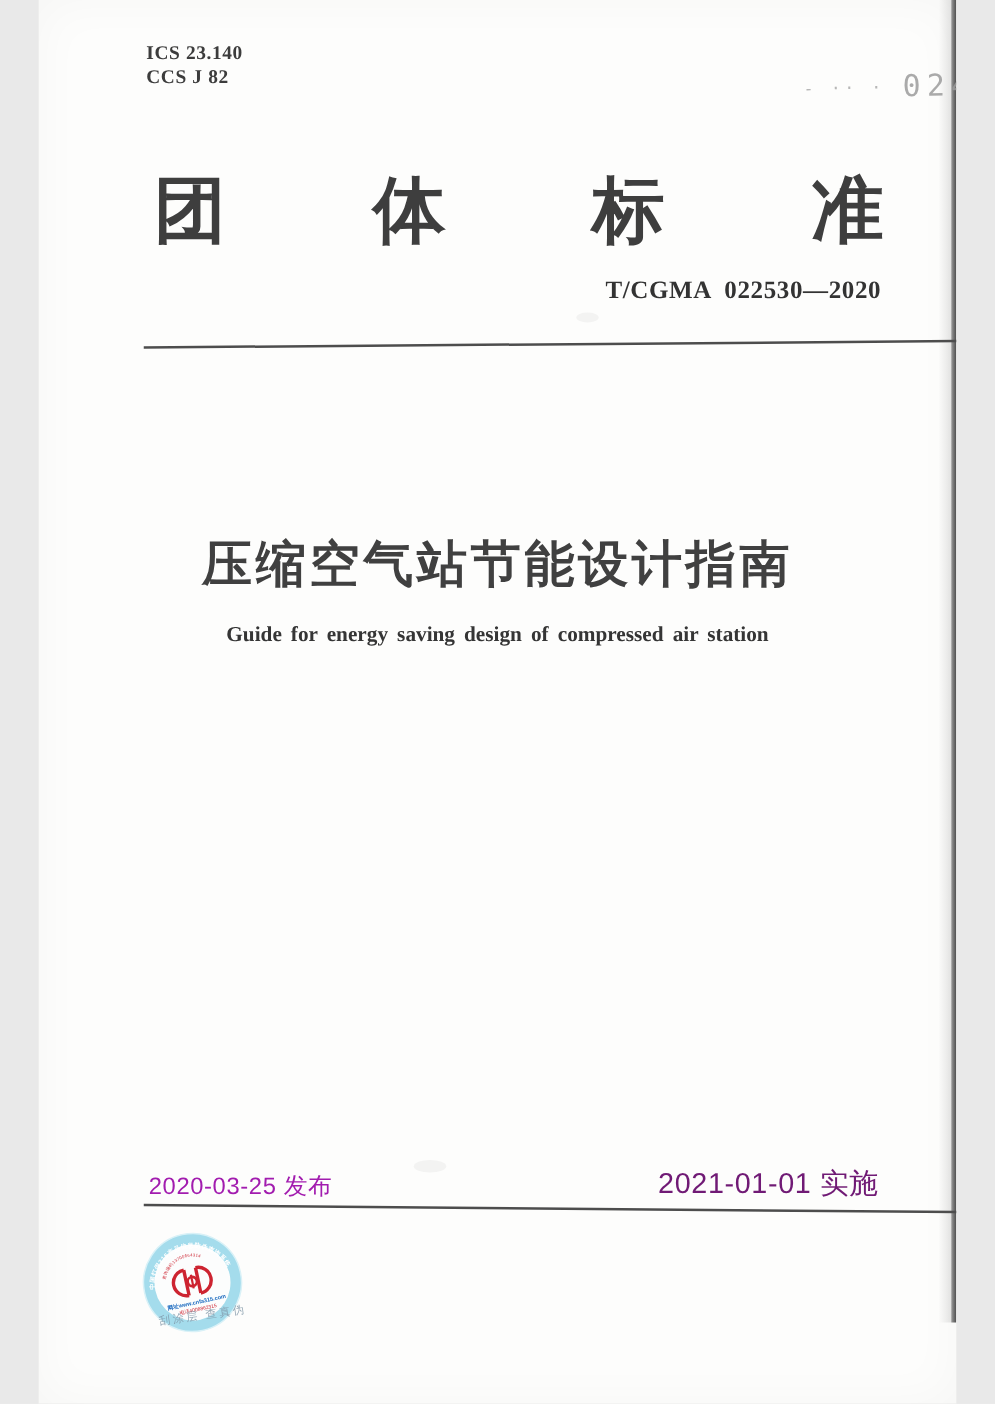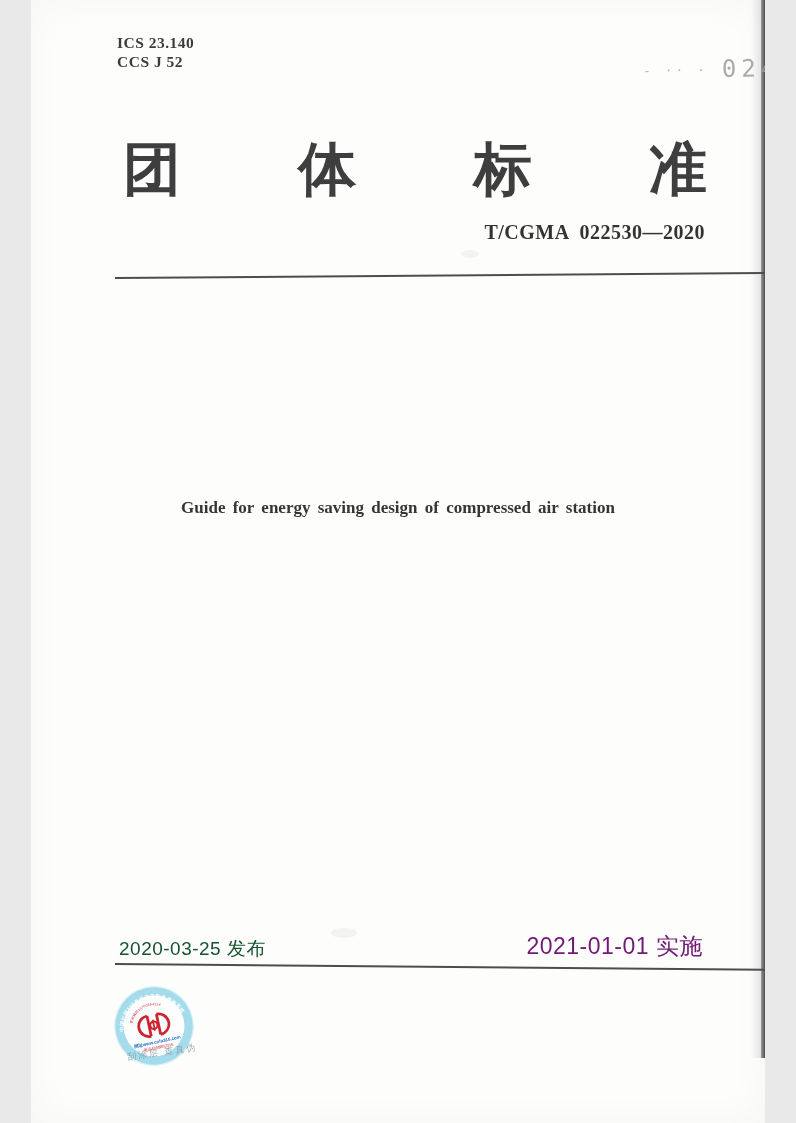--- a/index.html
+++ b/index.html
@@ -64,21 +64,21 @@
   }
   .title-en{
     position:absolute;left:0;right:0;top:498px;
     text-align:center;
     font-family:"Liberation Serif",serif;
     font-weight:bold;font-size:17px;color:#353535;
     word-spacing:3px;
   }
   .date-issue{
     position:absolute;left:88px;top:936px;
-    font-size:19px;color:#14532d;letter-spacing:.5px;
+    font-size:19px;color:#a21caf;letter-spacing:.5px;
   }
   .date-impl{
     position:absolute;right:62px;top:931px;
     font-size:23px;color:#701a75;letter-spacing:.5px;
   }
   .publisher-row{
     position:absolute;left:0;right:0;top:1000px;
     text-align:center;font-size:20px;font-weight:bold;color:#3a3a3a;
     letter-spacing:2px;white-space:pre;
   }
@@ -100,35 +100,36 @@
 </head>
 <body>
 
 <div class="page">
 
   <div class="scan-edge"></div>
   <div class="scan-shade"></div>
   <div class="smudge a"></div>
   <div class="smudge b"></div>
 
-  <div class="ics-block"><span>ICS 23.140</span><br><span>CCS J 52</span></div>
+  <div class="ics-block"><span>ICS 23.140</span><br><span>CCS J 82</span></div>
 
   <div class="stamp"><span class="prefix">- ·· ·</span><span>0249</span></div>
 
   <div class="doc-type">
     <span>团</span>
     <span>体</span>
     <span>标</span>
     <span>准</span>
   </div>
 
   <div class="std-number">T/CGMA  022530—2020</div>
 
   <div class="rule rule-top"></div>
 
+  <div class="title-zh">压缩空气站节能设计指南</div>
   <div class="title-en">Guide for energy saving design of compressed air station</div>
 
   <div class="date-issue">2020-03-25 发布</div>
   <div class="date-impl">2021-01-01 实施</div>
 
   <div class="rule rule-bottom"></div>
 
   <div class="sticker">
     <svg viewBox="0 0 100 100" width="86" height="80">
       <defs>

